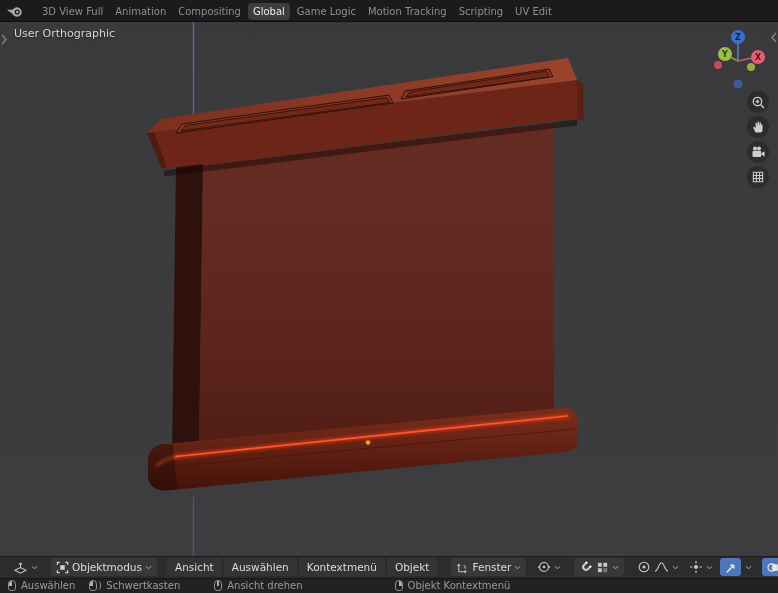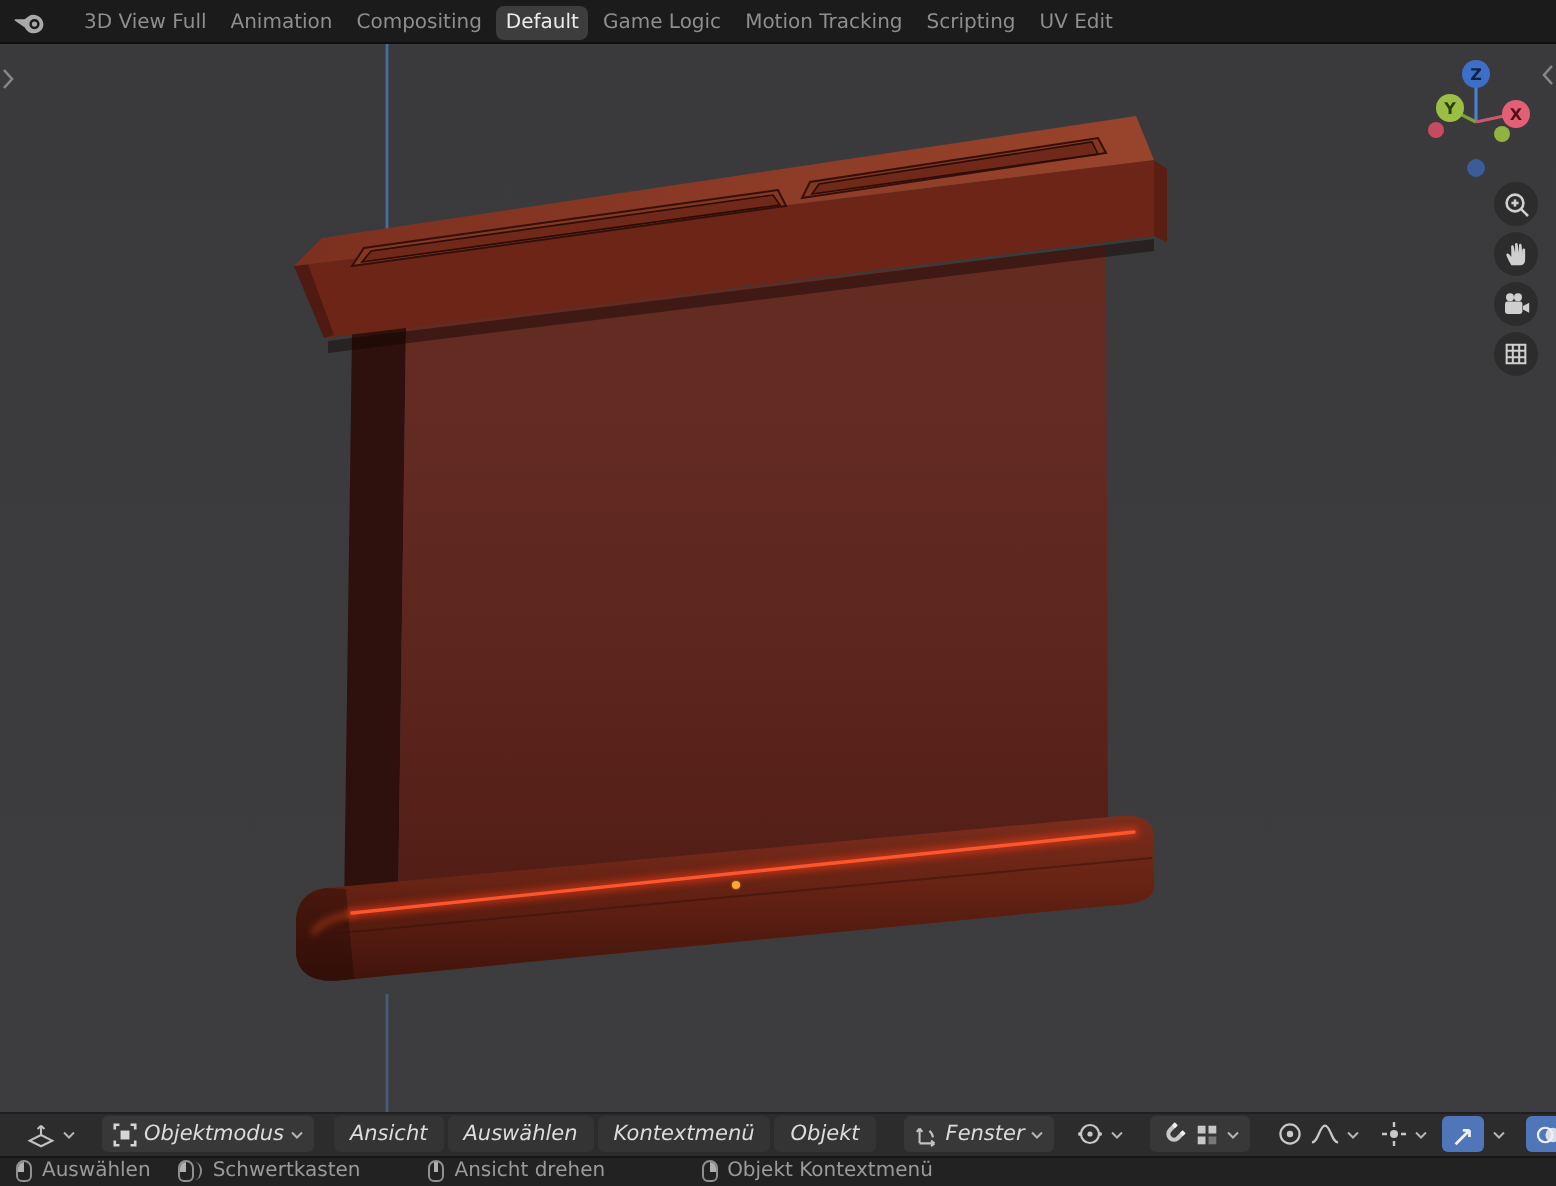--- a/index.html
+++ b/index.html
@@ -25,35 +25,35 @@
   .edge-arrow{position:absolute;opacity:.8;}
   .edge-arrow.left{left:1px;top:12px;}
   .edge-arrow.right{right:1px;top:10px;}
   .gizmo-svg{position:absolute;top:7px;right:6px;}
   .nav-btns{position:absolute;top:69px;right:9px;display:flex;flex-direction:column;gap:3px;}
   .nav-btn{width:22px;height:22px;border-radius:50%;background:rgba(42,42,42,.88);display:flex;align-items:center;justify-content:center;}
 
   
   .toolbar{position:absolute;top:556px;left:0;width:778px;height:22px;background:#2c2c2c;display:flex;align-items:center;
            font-size:10.5px;color:#dcdcdc;box-shadow:inset 0 1px 0 #1f1f1f;box-sizing:border-box;padding:0 5px 0 8px;}
-  .tb-group{display:flex;align-items:center;font-style:italic;}
+  .tb-group{display:flex;align-items:center;}
   .btn{display:flex;align-items:center;gap:3px;height:18px;padding:0 5px;border-radius:3px;white-space:nowrap;}
   .btn.pill{background:#383838;}
   .btn.blue{background:#4f76b8;color:#f2f2f2;}
   .menu-btn{background:#343434;height:18px;display:flex;align-items:center;padding:0 8px;border-radius:3px;margin-left:2px;white-space:nowrap;}
   .caret{display:inline-block;}
   .right-group{margin-left:auto;display:flex;align-items:center;gap:2px;}
 
   
   .statusbar{position:absolute;top:578px;left:0;width:778px;height:15px;background:#222;display:flex;align-items:center;
              font-size:10px;color:#9a9a9a;box-shadow:inset 0 1px 0 #151515;box-sizing:border-box;padding:0 8px;}
   .hint{display:flex;align-items:center;gap:5px;white-space:nowrap;}
   .hint+.hint{margin-left:14px;}
   .hint.h3{margin-left:34px;}
-  .hint.h4{margin-left:48px;}
+  .hint.h4{margin-left:92px;}
   .sb-context{margin-left:auto;color:#8d8d8d;white-space:nowrap;}
 
   
   .mouse{position:relative;width:8px;height:11px;border:1px solid #8f8f8f;border-radius:4px 4px 3px 3px;box-sizing:border-box;display:inline-block;}
   .mouse .seg{position:absolute;background:#b0b0b0;}
   .m-left .seg{left:0;top:0;width:3px;height:4.5px;border-radius:3px 0 0 0;}
   .m-mid .seg{left:2px;top:0;width:2px;height:5px;}
   .m-right .seg{right:0;top:0;width:3px;height:4.5px;border-radius:0 3px 0 0;}
   .drag-arc{display:inline-block;width:4px;height:9px;border-right:1.3px solid #8f8f8f;border-radius:0 70% 70% 0 / 0 50% 50% 0;margin-left:-1px;}
 
@@ -69,21 +69,21 @@
       <svg width="17" height="14" viewBox="0 0 18 14">
         <path d="M11.2 3.1 C14 3.1 16.3 5.1 16.6 7.8 C16.9 10.6 14.6 13 11.6 13 C9.4 13 7.5 11.7 6.8 9.9 L1.6 6.3 C1.2 6 1.35 5.55 1.8 5.55 L6.7 5.55 L9.2 3.75 C9.8 3.3 10.5 3.1 11.2 3.1 Z" fill="#a9a9a9"></path>
         <circle cx="11.9" cy="8.1" r="2.7" fill="#1b1b1b"></circle>
         <circle cx="11.9" cy="8.1" r="1.4" fill="#a9a9a9"></circle>
       </svg>
     </span>
     <div class="tabs">
       <span class="tab">3D View Full</span>
       <span class="tab">Animation</span>
       <span class="tab">Compositing</span>
-      <span class="tab active">Default</span>
+      <span class="tab active">Global</span>
       <span class="tab">Game Logic</span>
       <span class="tab">Motion Tracking</span>
       <span class="tab">Scripting</span>
       <span class="tab">UV Edit</span>
     </div>
 
   </header>
 
   <main class="viewport">
 
@@ -137,20 +137,21 @@
         <g>
           <polygon points="176,133 182,124 389,95 393,103" fill="#86371f" stroke="#33110a" stroke-width="1"></polygon>
           <polygon points="181,131 185.5,125.5 386.5,97.5 390,102.5" fill="#702818" stroke="#2a0d07" stroke-width="0.8"></polygon>
           <polygon points="401,99 405,91 549,69 553,76.5" fill="#86371f" stroke="#33110a" stroke-width="1"></polygon>
           <polygon points="406,97 409.5,92 546,71 549,77" fill="#702818" stroke="#2a0d07" stroke-width="0.8"></polygon>
         </g>
       </g>
     </svg>
 
     <div class="overlay">
+      <div class="l1">User Orthographic</div>
     </div>
 
     <span class="edge-arrow left">
       <svg width="6" height="11" viewBox="0 0 6 11">
           <polyline points="1,1 5,5.5 1,10" fill="none" stroke="#9a9a9a" stroke-width="1.3"></polyline>
         </svg>
     </span>
     <span class="edge-arrow right">
       <svg width="6" height="11" viewBox="0 0 6 11">
           <polyline points="5,1 1,5.5 5,10" fill="none" stroke="#9a9a9a" stroke-width="1.3"></polyline>

